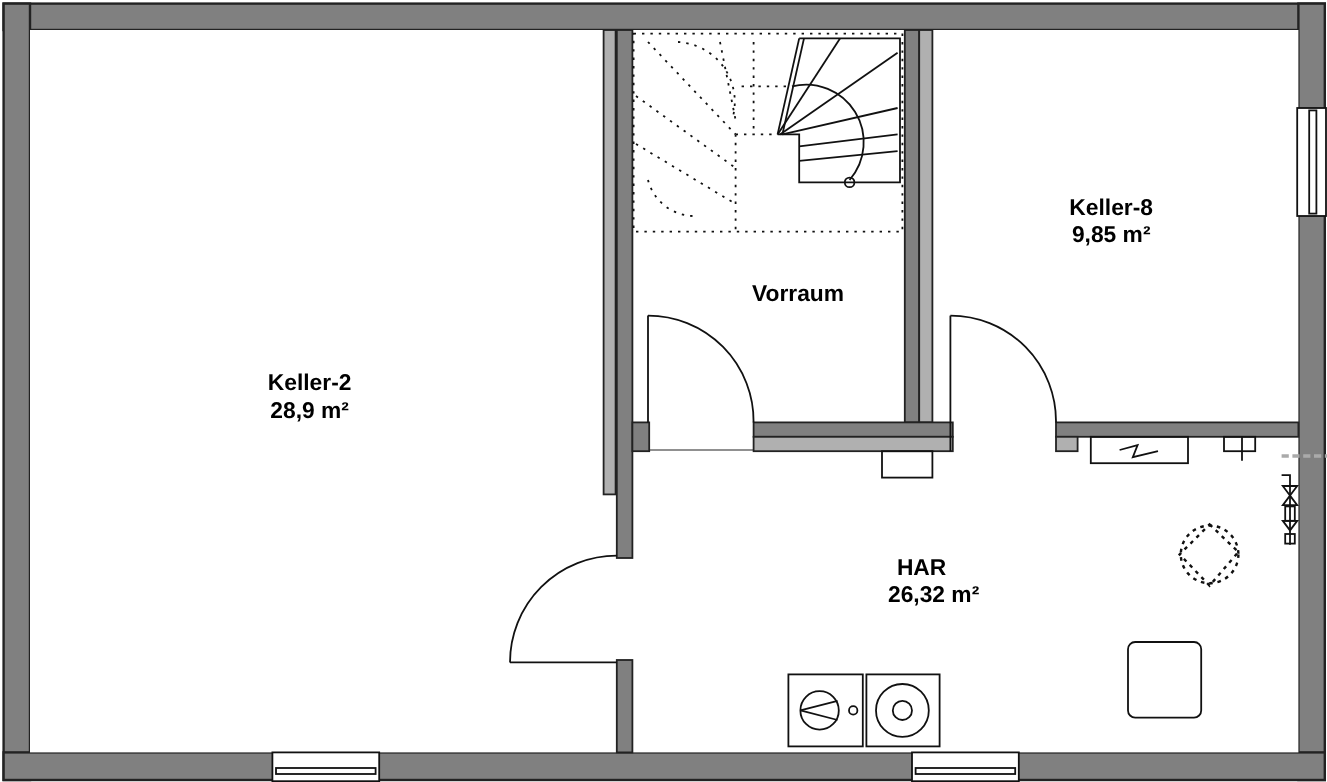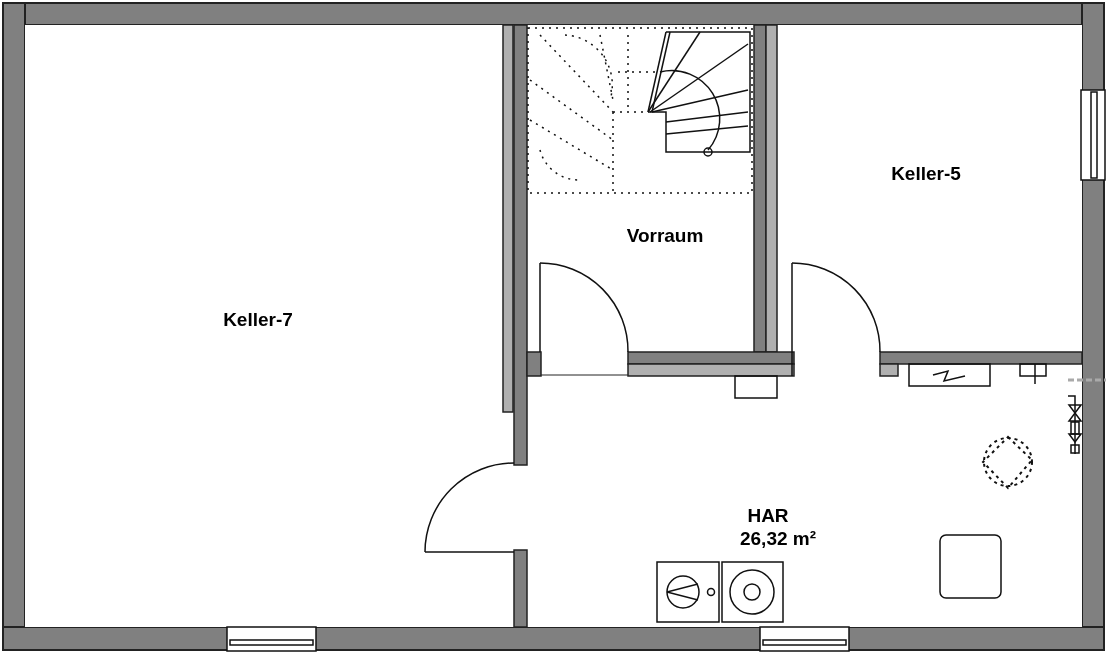--- a/index.html
+++ b/index.html
@@ -128,24 +128,26 @@
     <circle cx="711" cy="592" r="3.5"></circle>
   </g>
   <g fill="none" stroke="#111" stroke-width="1.5">
     <rect x="722" y="562" width="61" height="60"></rect>
     <circle cx="752" cy="592" r="22"></circle>
     <circle cx="752" cy="592" r="8"></circle>
   </g>
 </svg>
 
 <div class="lbl" style="left:188px;top:308px;width:140px;">
-  <div>Keller-7</div>
+  <div>Keller-2</div>
+  <div>28,9 m²</div>
 </div>
-<div class="lbl" style="left:595px;top:224px;width:140px;">
+<div class="lbl" style="left:595px;top:234px;width:140px;">
   <div>Vorraum</div>
 </div>
 <div class="lbl" style="left:856px;top:162px;width:140px;">
-  <div>Keller-5</div>
+  <div>Keller-8</div>
+  <div>9,85 m²</div>
 </div>
 <div class="lbl" style="left:708px;top:462px;width:140px;">
-  <div style="text-align:center;margin-left:-20px;margin-top:42px;">HAR</div>
+  <div style="text-align:center;margin-left:-20px;">HAR</div>
   <div>26,32 m²</div>
 </div>
 
 </body></html>

